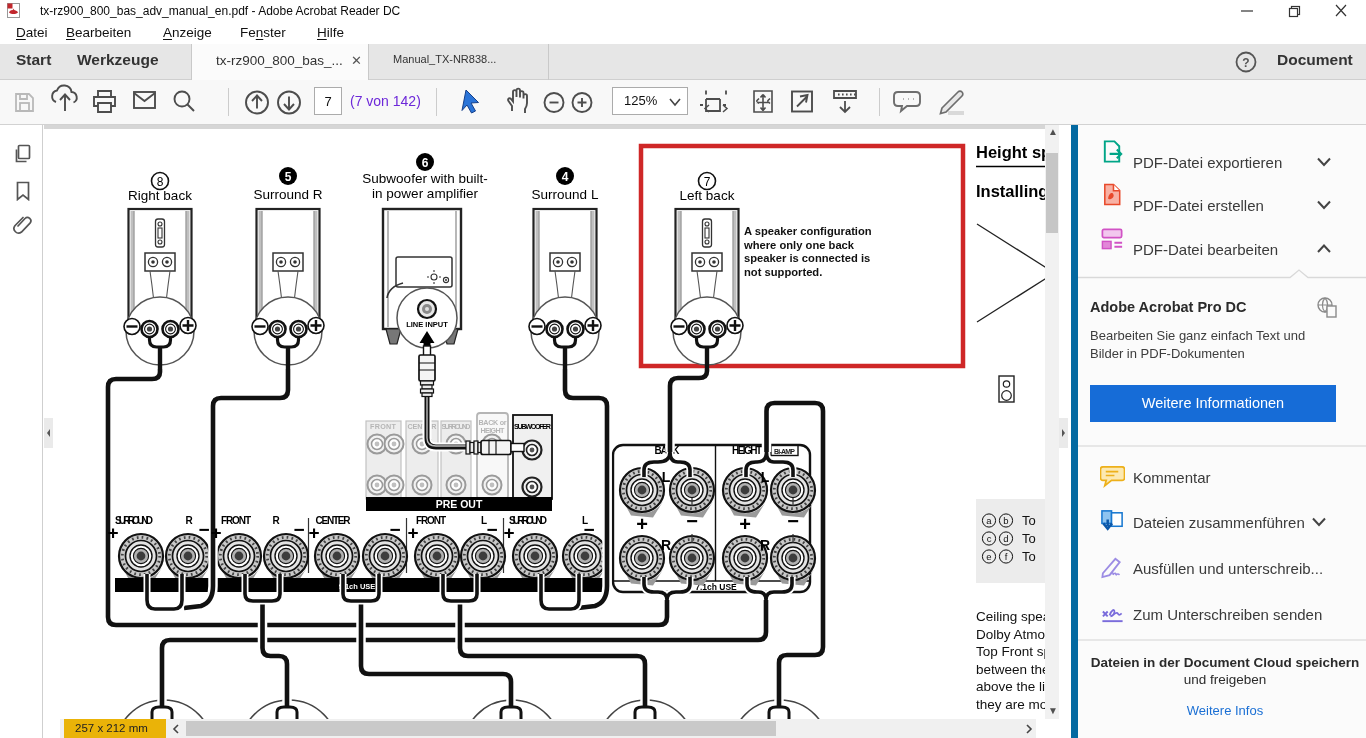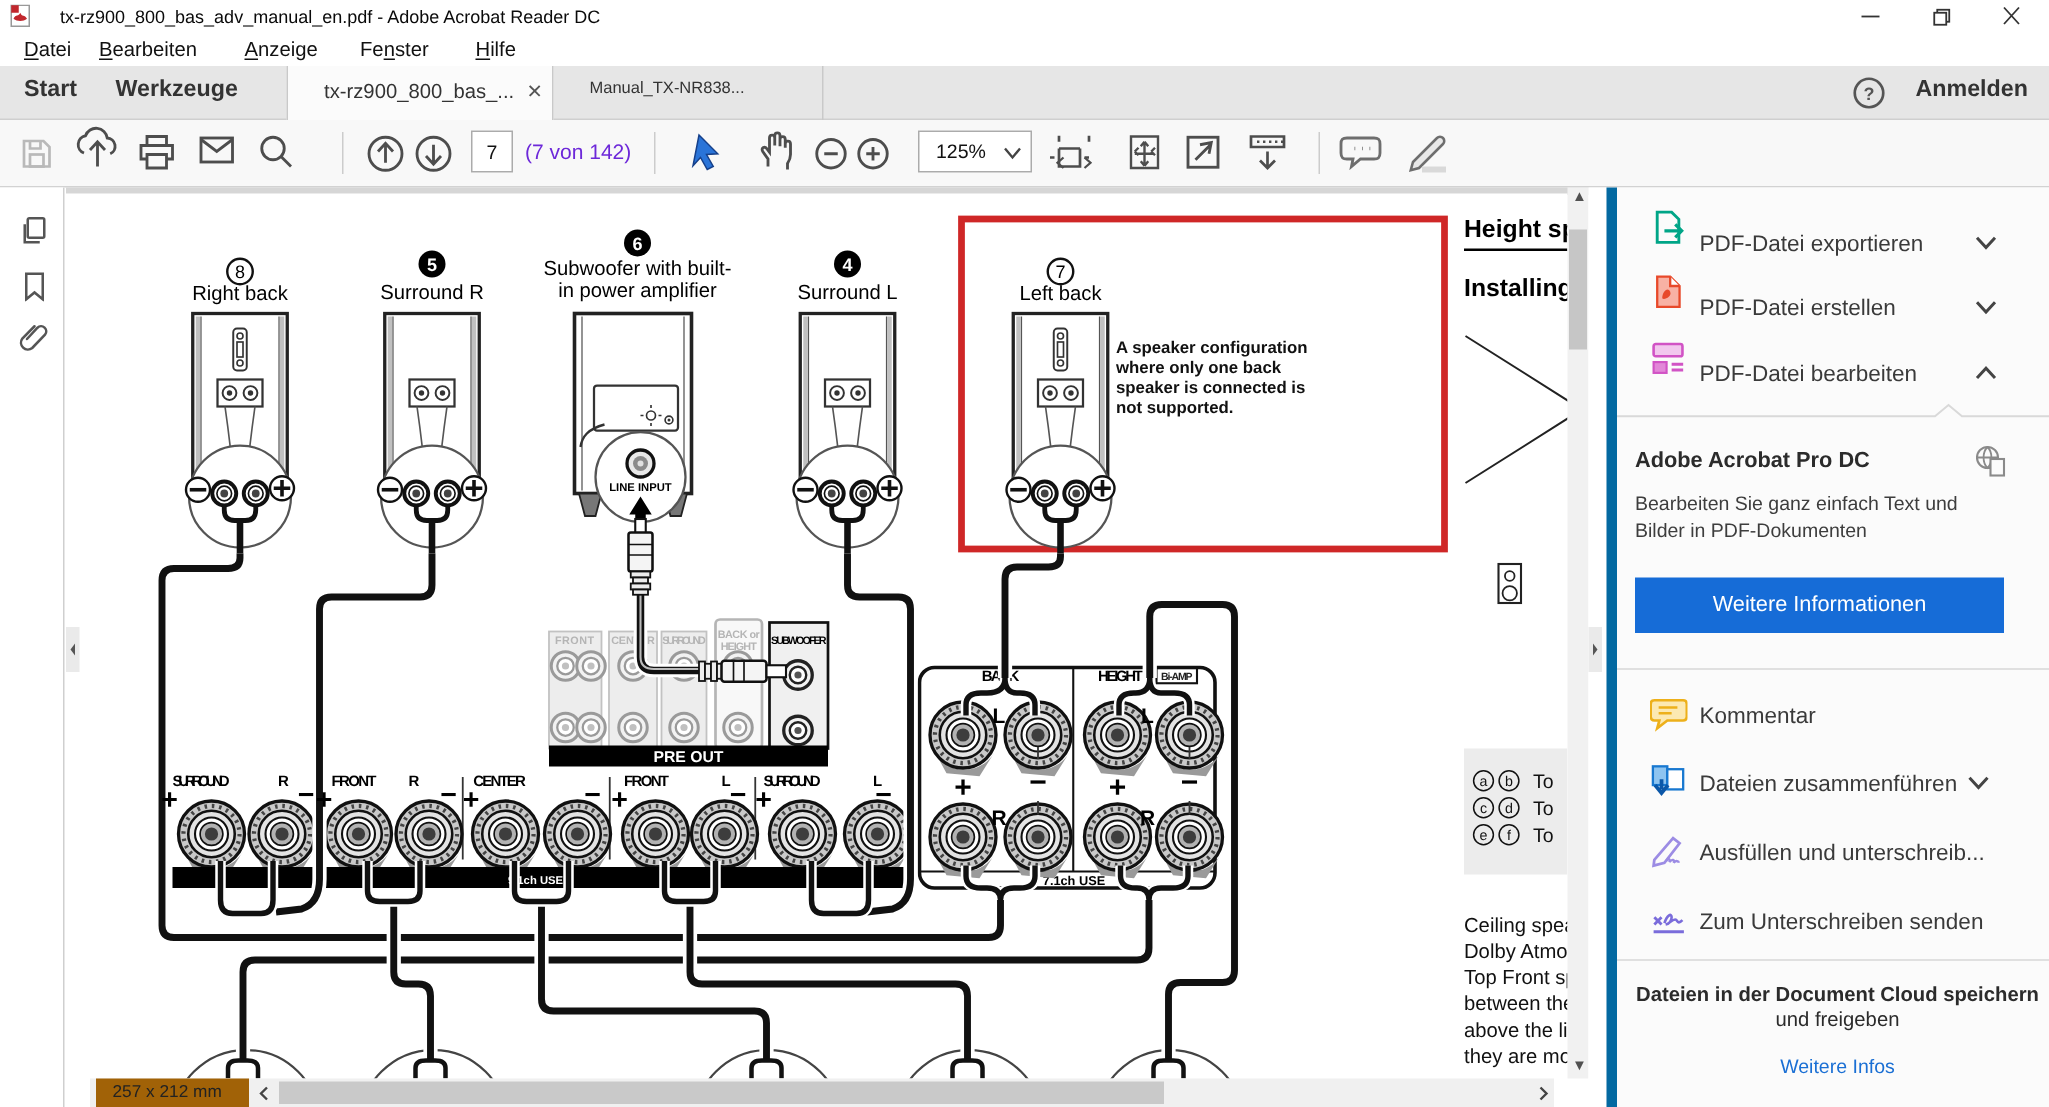--- a/index.html
+++ b/index.html
@@ -24,21 +24,21 @@
 #vthumb { position:absolute; left:1px; top:28px; width:12px; height:80px; background:#c6c6c6; }
 .scrar { position:absolute; color:#505050; font-size:10px; font-family:"Liberation Sans"; }
 #gapcol { left:1059px; top:125px; width:12px; height:613px; background:#fff; }
 #rightpanel { left:1071px; top:125px; width:295px; height:613px; background:#fbfbfb; border-left:7px solid #0369a1; }
 .prow { position:absolute; left:22px; font-size:15px; color:#3a3a3a; }
 .picon { position:absolute; left:22px; width:25px; height:25px; }
 .chev { position:absolute; font-size:13px; color:#444; }
 #bluebtn { position:absolute; left:12px; top:260px; width:246px; height:37px; background:#166cd7;
   color:#fff; font-size:14.5px; text-align:center; line-height:37px; }
 #statusbar { left:60px; top:719px; width:976px; height:19px; background:#f0f0f0; }
-#statuslabel { position:absolute; left:4px; top:0px; width:102px; height:19px; background:#a16207;
+#statuslabel { position:absolute; left:4px; top:0px; width:102px; height:19px; background:#eab308;
   font-size:11.5px; color:#222; padding:3px 0 0 11px; }
 #hthumb { position:absolute; left:126px; top:2px; width:590px; height:15px; background:#c9c9c9; }
 svg text { font-family:"Liberation Sans", sans-serif; }
 </style>
 </head>
 <body>
 <div class="abs" id="titlebar">
   <svg class="abs" style="left:6px;top:3px" width="16" height="16" viewBox="0 0 16 16">
     <rect x="1.5" y="0.5" width="12" height="14" fill="#fff" stroke="#999" stroke-width="1"></rect>
     <path d="M3 9.5 C4.5 6 6.5 8.5 7.5 5.5 C8.5 8.5 10.5 6.5 12 9.5 C9.5 11.5 5.5 11.5 3 9.5 Z" fill="#c1272d"></path>
@@ -64,21 +64,21 @@
   <div class="tabdiv" style="left:548px"></div>
   <div class="abs" style="left:16px;top:7px;font-size:15.5px;font-weight:bold;color:#333">Start</div>
   <div class="abs" style="left:77px;top:7px;font-size:15.5px;font-weight:bold;color:#333">Werkzeuge</div>
   <div class="abs" style="left:216px;top:9px;font-size:13.5px;color:#333">tx-rz900_800_bas_...</div>
   <div class="abs" style="left:351px;top:9px;font-size:13px;color:#555">✕</div>
   <div class="abs" style="left:393px;top:9px;font-size:11px;color:#333">Manual_TX-NR838...</div>
   <svg class="abs" style="left:1235px;top:7px" width="22" height="22" viewBox="0 0 22 22">
     <circle cx="11" cy="11" r="9.5" fill="none" stroke="#555" stroke-width="1.8"></circle>
     <text x="11" y="15.5" font-size="12" font-weight="bold" fill="#555" text-anchor="middle">?</text>
   </svg>
-  <div class="abs" style="left:1277px;top:7px;font-size:15.5px;font-weight:bold;color:#333">Anmelden</div>
+  <div class="abs" style="left:1277px;top:7px;font-size:15.5px;font-weight:bold;color:#333">Document</div>
 </div>
 <div class="abs" id="toolbar">
   <svg class="abs" style="left:0;top:0" width="1000" height="45" viewBox="0 0 1000 45" id="toolicons">
     <g fill="none" stroke="#b9b9b9" stroke-width="1.8">
       <path d="M16 31 V14 h13 l4 4 v13 Z"></path>
         <path d="M20 14 v5 h7 v-5"></path>
         <rect x="20" y="23" width="9" height="8"></rect>
     </g>
     <g fill="none" stroke="#4d4d4d" stroke-width="1.9">
       <path d="M56 22 a6 6 0 0 1 1 -11.5 a7.5 7.5 0 0 1 14.5 1.5 a5.5 5.5 0 0 1 2 10.5"></path>

